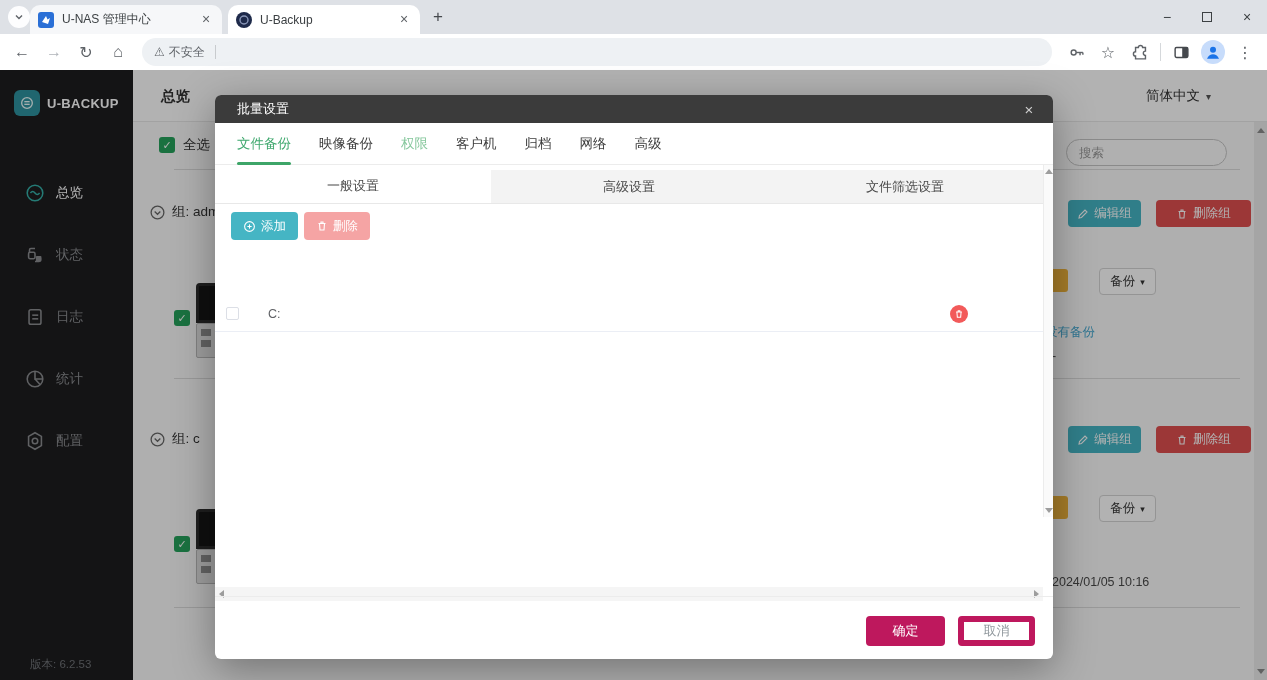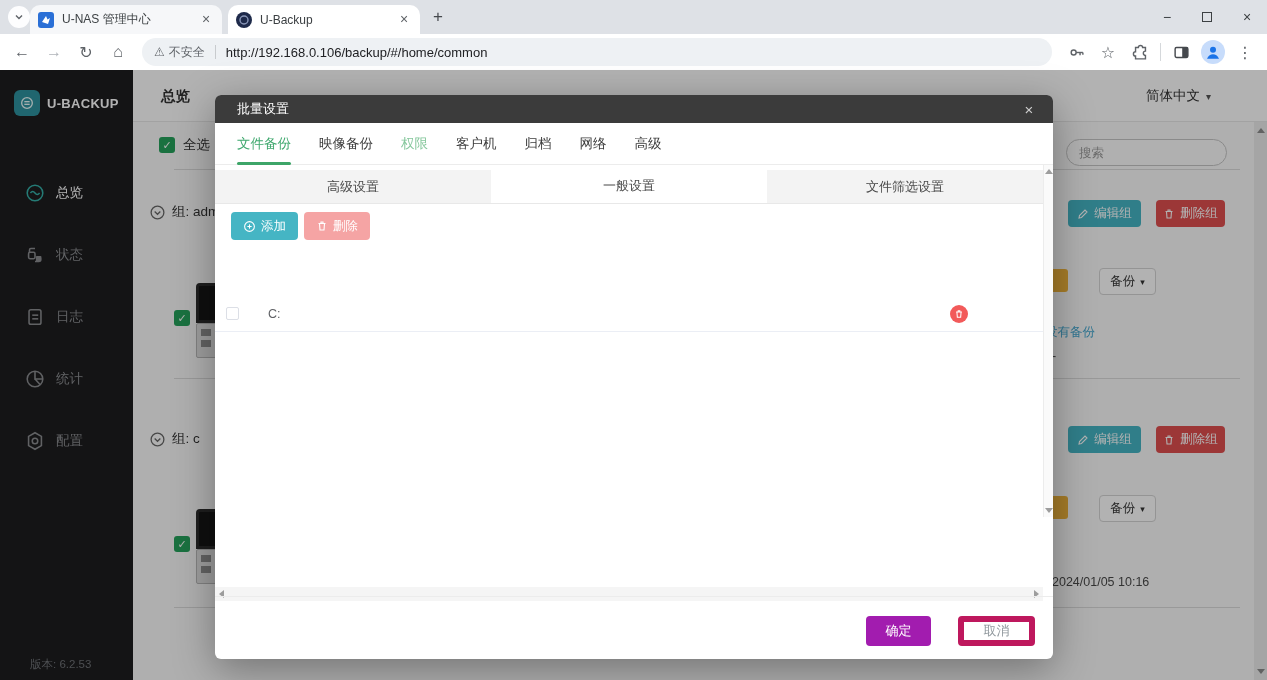--- a/index.html
+++ b/index.html
@@ -52,21 +52,21 @@
 
   .chkbox { width:16px; height:16px; border-radius:3px; background:#26a35c; color:#fff; font-size:11px; line-height:16px; text-align:center; display:inline-block; }
   .chkrow { position:absolute; display:flex; align-items:center; gap:8px; font-size:13.5px; color:#333; }
   .hr { position:absolute; height:1px; background:#dcdcdc; }
   .search-input { position:absolute; left:933px; top:69px; width:161px; height:27px; border:1px solid #c6c6c6; border-radius:14px; background:#fdfdfd; padding:0 12px; font-size:12.5px; color:#333; outline:none; font-family:inherit; }
   .search-input::placeholder { color:#9b9b9b; }
 
   .group-head { position:absolute; display:flex; align-items:center; gap:6px; font-size:13.5px; color:#333; }
   .grp-btn { position:absolute; height:27px; border:none; border-radius:4px; color:#fff; font-size:12.5px; display:flex; align-items:center; justify-content:center; gap:5px; font-family:inherit; cursor:pointer; }
   .grp-edit { background:#45b5c4; width:73px; }
-  .grp-del { background:#e04f4f; width:69px; }
+  .grp-del { background:#e04f4f; width:95px; }
   .badge-yellow { position:absolute; width:38px; height:23px; background:#f0b43c; border-radius:3px; }
   .backup-btn { position:absolute; width:57px; height:27px; background:#fff; border:1px solid #d4d4d4; border-radius:4px; font-size:12.5px; color:#333; display:flex; align-items:center; justify-content:center; gap:5px; font-family:inherit; }
   .backup-btn .caret { font-size:9px; color:#333; }
   .link-blue { position:absolute; color:#45a8d0; font-size:12.5px; }
   .txt-sm { position:absolute; color:#4a4a4a; font-size:12.5px; }
   .thumb-monitor { position:absolute; width:57px; height:40px; background:#161616; border:3px solid #2b2b2b; border-radius:4px 4px 0 0; }
   .thumb-tower { position:absolute; width:35px; height:35px; background:#e2e2e2; border:1px solid #b9b9b9; border-radius:2px; }
   .thumb-tower i { position:absolute; left:4px; width:10px; height:7px; background:#8e8e8e; display:block; }
   .pg-scroll { position:absolute; right:0; top:52px; width:13px; height:558px; background:#ececec; }
   .tri { width:0; height:0; position:absolute; left:3px; }
@@ -99,21 +99,21 @@
   .t-col-op { position:absolute; left:738px; top:50%; transform:translateY(-50%); color:#909399; font-size:12.5px; }
   .t-cell-dir { position:absolute; left:53px; top:50%; transform:translateY(-50%); color:#606266; font-size:12.5px; }
   .row-del { position:absolute; left:735px; top:50%; margin-top:-9px; width:18px; height:18px; border-radius:50%; background:#f25a5a; display:flex; align-items:center; justify-content:center; cursor:pointer; }
   .hscroll { position:absolute; left:0; top:422px; width:828px; height:14px; background:#f5f5f5; }
   .hscroll .tri-l { position:absolute; left:4px; top:3px; width:0; height:0; border-top:4px solid transparent; border-bottom:4px solid transparent; border-right:5px solid #9d9d9d; }
   .hscroll .tri-r { position:absolute; right:4px; top:3px; width:0; height:0; border-top:4px solid transparent; border-bottom:4px solid transparent; border-left:5px solid #9d9d9d; }
   .vscroll { position:absolute; left:828px; top:0; width:10px; height:352px; background:#fafafa; border-left:1px solid #ececec; }
   .vscroll .tri.up { left:1px; top:4px; border-bottom-color:#9d9d9d; }
   .vscroll .tri.down { left:1px; bottom:4px; border-top-color:#9d9d9d; }
   .m-footer { position:absolute; left:0; bottom:0; width:838px; height:63px; border-top:1px solid #ececec; border-radius:0 0 6px 6px; }
-  .ok-btn { position:absolute; left:651px; top:19px; width:65px; height:30px; background:#a21caf; color:#fff; border:none; border-radius:4px; font-size:13px; font-family:inherit; cursor:pointer; }
+  .ok-btn { position:absolute; left:651px; top:19px; width:79px; height:30px; background:#be185d; color:#fff; border:none; border-radius:4px; font-size:13px; font-family:inherit; cursor:pointer; }
   .cancel-btn { position:absolute; left:743px; top:19px; width:77px; height:30px; background:#fff; color:#8f979c; border:6px solid #be185d; border-radius:4px; font-size:13px; font-family:inherit; cursor:pointer; }
   svg { display:block; }
 </style>
 </head>
 <body>
 
 <div class="chrome">
   <div class="tabstrip">
     <span class="ts-chevron">
       <svg width="10" height="10" viewBox="0 0 10 10">
@@ -149,21 +149,20 @@
   </div>
   <div class="toolbar">
     <span class="nav-ic">←</span>
     <span class="nav-ic dim">→</span>
     <span class="nav-ic">↻</span>
     <span class="nav-ic">⌂</span>
     <div class="addressbar">
       <span class="warn-ic">⚠</span>
       <span class="sec-label">不安全</span>
       <span class="addr-sep"></span>
-      <span class="url">http://192.168.0.106/backup/#/home/common</span>
     </div>
     <span class="nav-ic">
       <svg width="17" height="17" viewBox="0 0 24 24" fill="none" stroke="#5f6368" stroke-width="2">
           <circle cx="8" cy="12" r="3.5"></circle>
           <line x1="11.5" y1="12" x2="21" y2="12"></line>
           <line x1="17" y1="12" x2="17" y2="16"></line>
           <line x1="21" y1="12" x2="21" y2="15"></line>
         </svg>
     </span>
     <span class="nav-ic">☆</span>
@@ -346,22 +345,22 @@
     <span class="m-tab active">文件备份</span>
     <span class="m-tab">映像备份</span>
     <span class="m-tab hl">权限</span>
     <span class="m-tab">客户机</span>
     <span class="m-tab">归档</span>
     <span class="m-tab">网络</span>
     <span class="m-tab">高级</span>
   </div>
   <div class="m-body">
     <div class="subtabs">
+      <span class="subtab active">一般设置</span>
       <span class="subtab">高级设置</span>
-      <span class="subtab active">一般设置</span>
       <span class="subtab">文件筛选设置</span>
     </div>
     <button class="tool-btn btn-add">
       <svg width="13" height="13" viewBox="0 0 24 24" fill="none" stroke="#fff" stroke-width="2">
           <circle cx="12" cy="12" r="9"></circle>
           <line x1="12" y1="8" x2="12" y2="16"></line>
           <line x1="8" y1="12" x2="16" y2="12"></line>
         </svg>
       <span>添加</span>
     </button>

